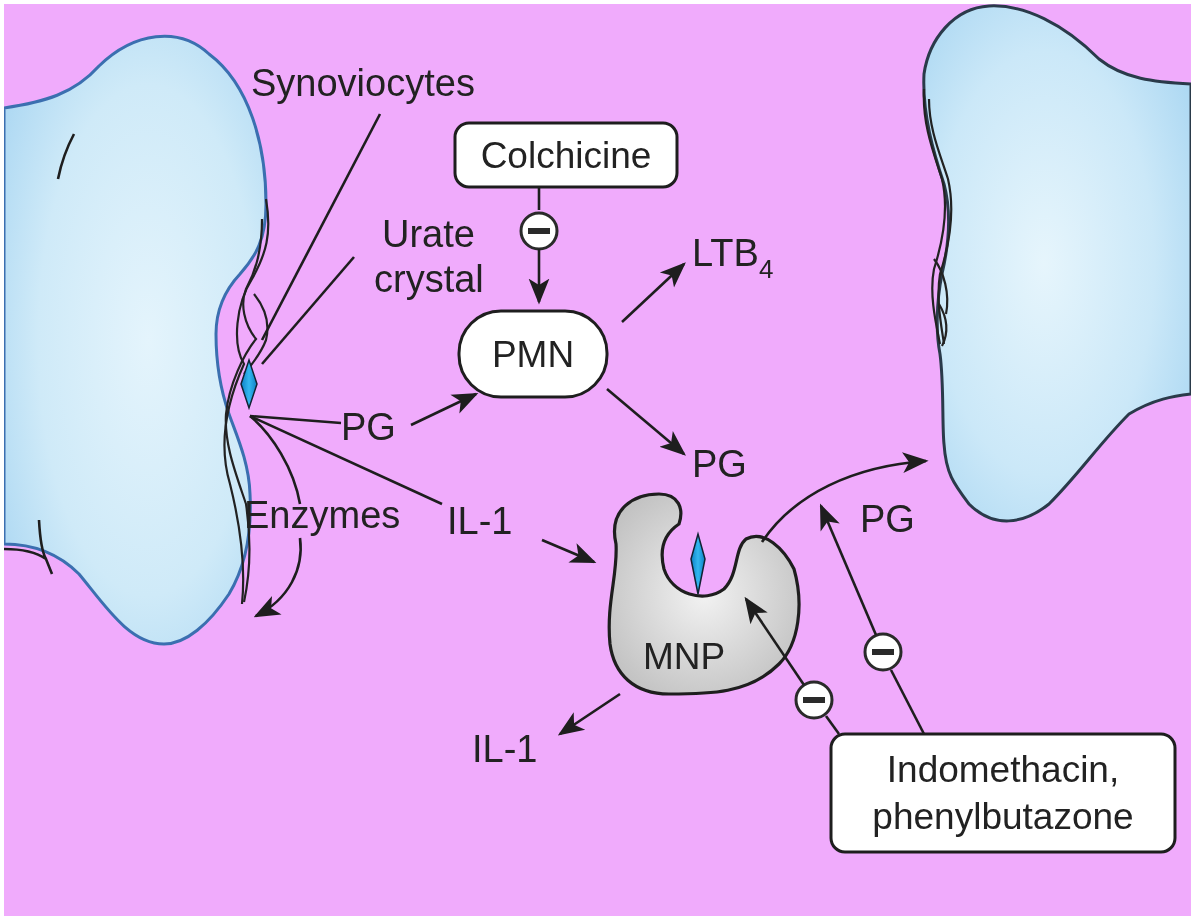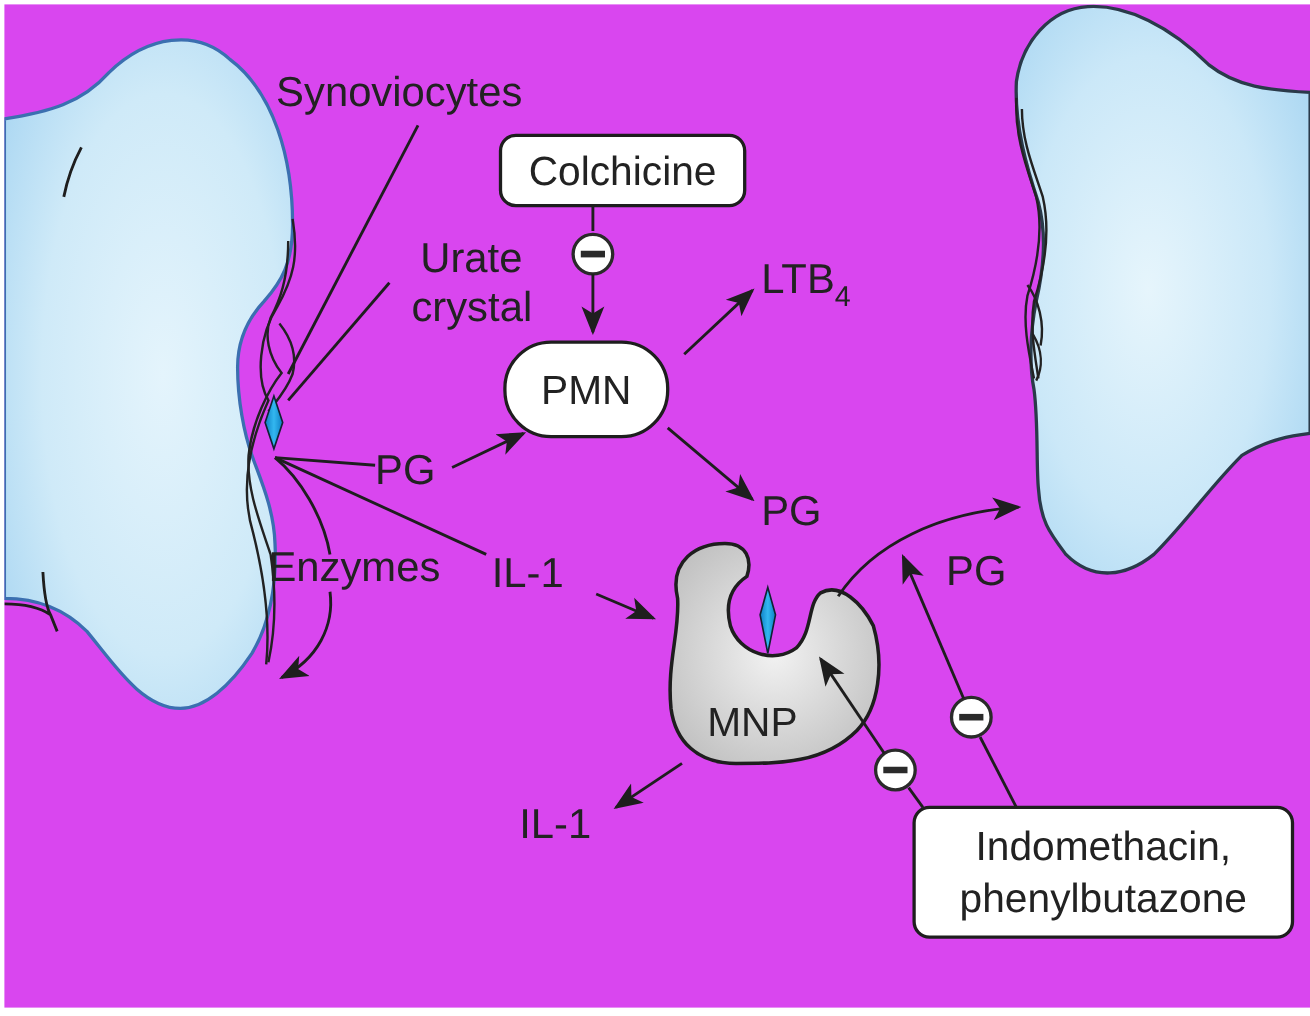--- a/index.html
+++ b/index.html
@@ -4,21 +4,21 @@
 <style>
   html, body { margin: 0; padding: 0; }
   body {
     width: 1191px; height: 924px; overflow: hidden;
     background: #ffffff;
     font-family: "Liberation Sans", sans-serif;
   }
   .canvas {
     position: absolute; left: 4px; top: 4px;
     width: 1187px; height: 912px;
-    background: #d946ef;
+    background: #f0abfc;
   }
   svg { position: absolute; left: 0; top: 0; }
   .lbl {
     font-family: "Liberation Sans", sans-serif;
     font-size: 38px; fill: #222;
   }
   .box-text {
     font-family: "Liberation Sans", sans-serif;
     font-size: 37px; fill: #222;
   }

